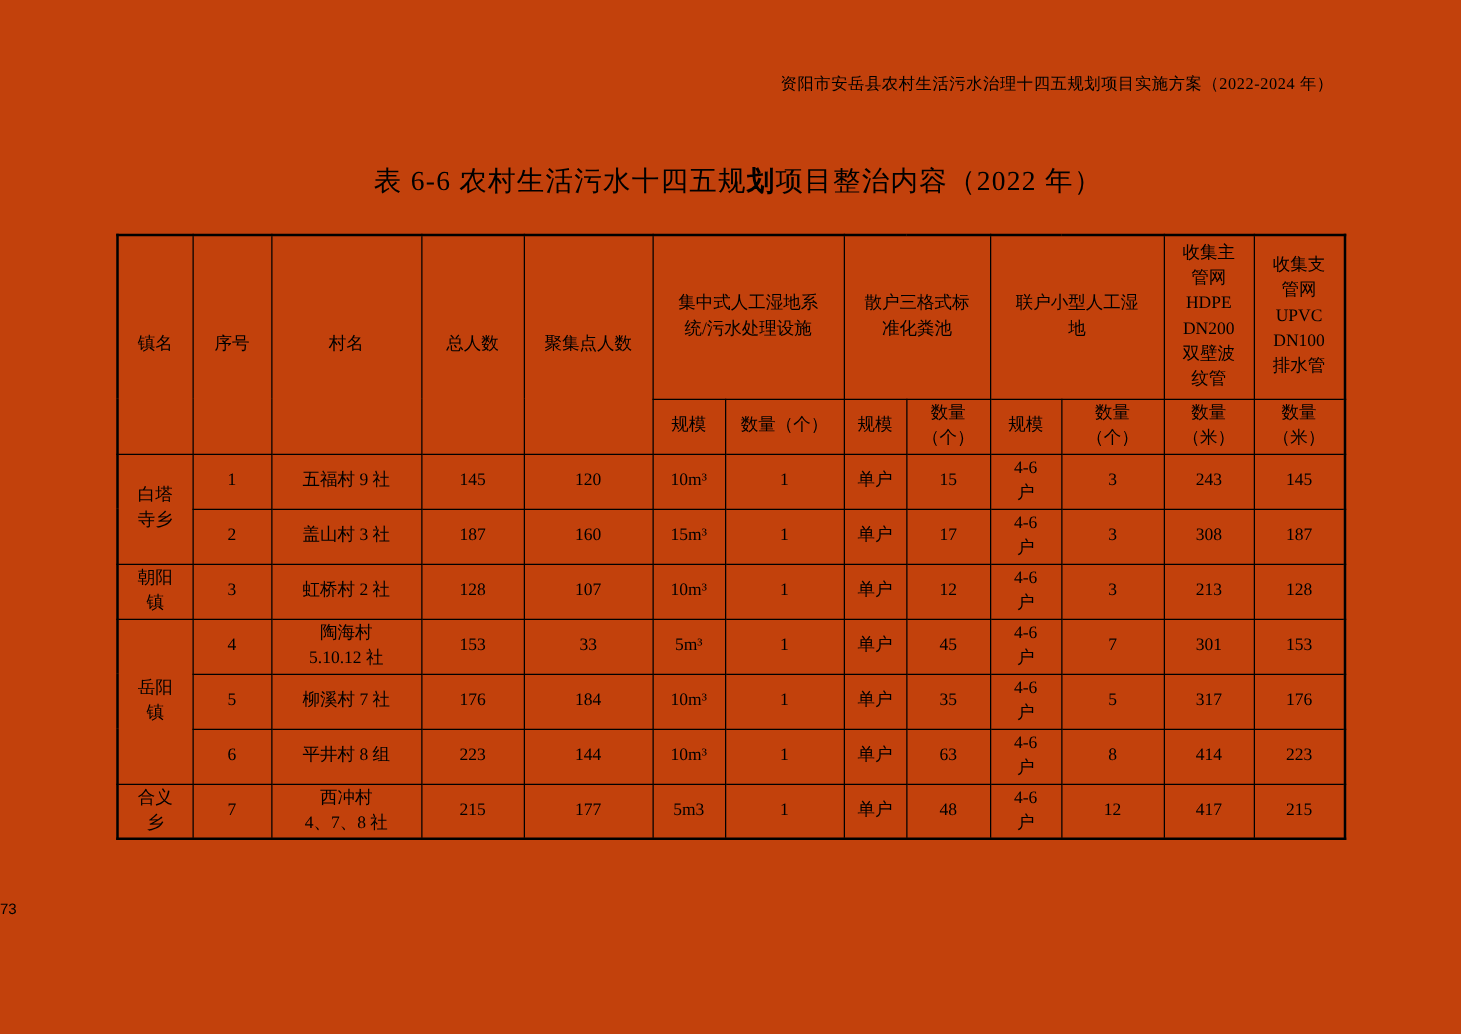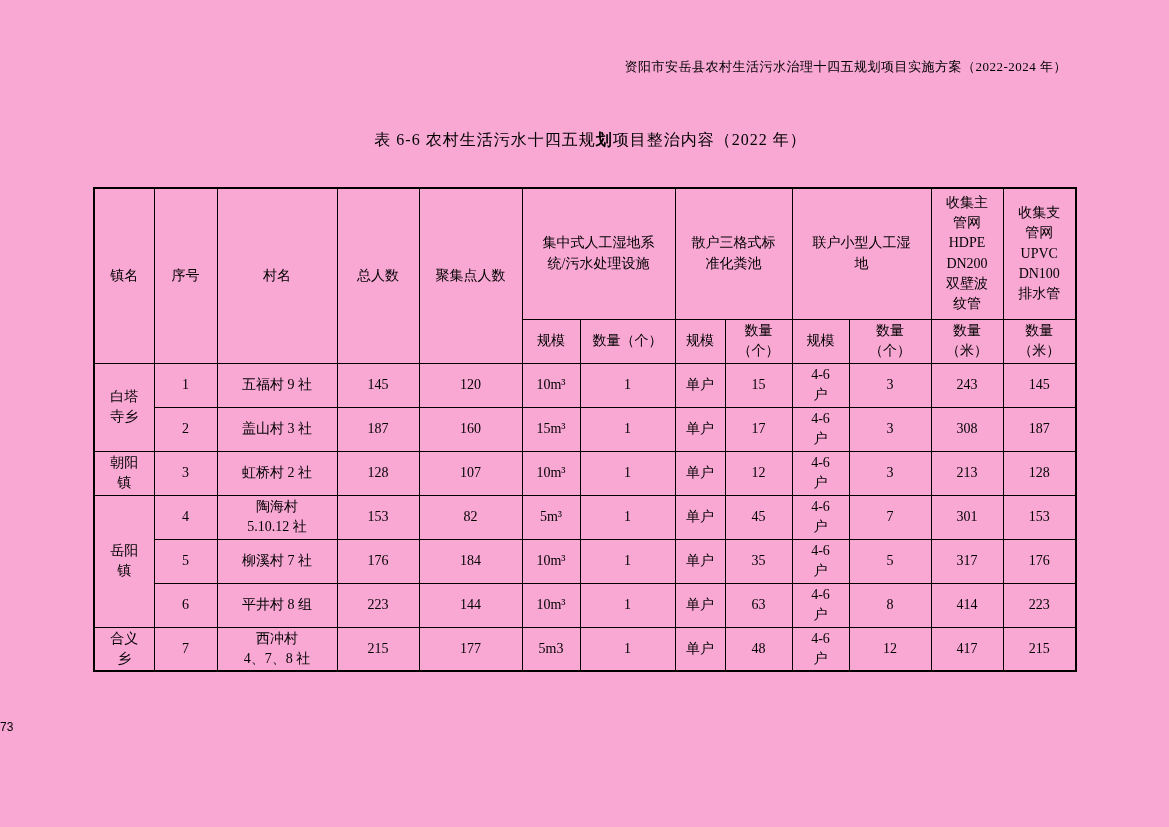--- a/index.html
+++ b/index.html
@@ -5,37 +5,37 @@
   * { box-sizing: border-box; margin: 0; padding: 0; }
   html, body {
     width: 1169px; height: 827px;
     background: #ffffff;
     font-family: "Liberation Serif", "DejaVu Serif", serif;
     color: #000;
   }
   .page {
     position: relative;
     width: 1169px; height: 827px;
-    background: #f9a8d4;
+    background: #c2410c;
     overflow: hidden;
   }
   .doc-header {
     position: absolute;
     top: 58px;
     right: 102px;
     font-size: 13px;
     letter-spacing: 0.5px;
     white-space: nowrap;
   }
   .doc-title {
     position: absolute;
     top: 130px;
     left: 12px; right: 0;
     text-align: center;
-    font-size: 16px;
+    font-size: 22px;
     letter-spacing: 1px;
     white-space: nowrap;
   }
   .doc-title .bold { font-weight: bold; }
   table.main-table {
     position: absolute;
     left: 93px;
     top: 187px;
     width: 983px;
     border-collapse: collapse;
@@ -181,21 +181,21 @@
         <td>213</td>
         <td>128</td>
       </tr>
       <tr>
         <td rowspan="3">岳阳
 镇</td>
         <td>4</td>
         <td>陶海村
 5.10.12 社</td>
         <td>153</td>
-        <td>82</td>
+        <td>33</td>
         <td>5m³</td>
         <td>1</td>
         <td>单户</td>
         <td>45</td>
         <td>4-6
 户</td>
         <td>7</td>
         <td>301</td>
         <td>153</td>
       </tr>

